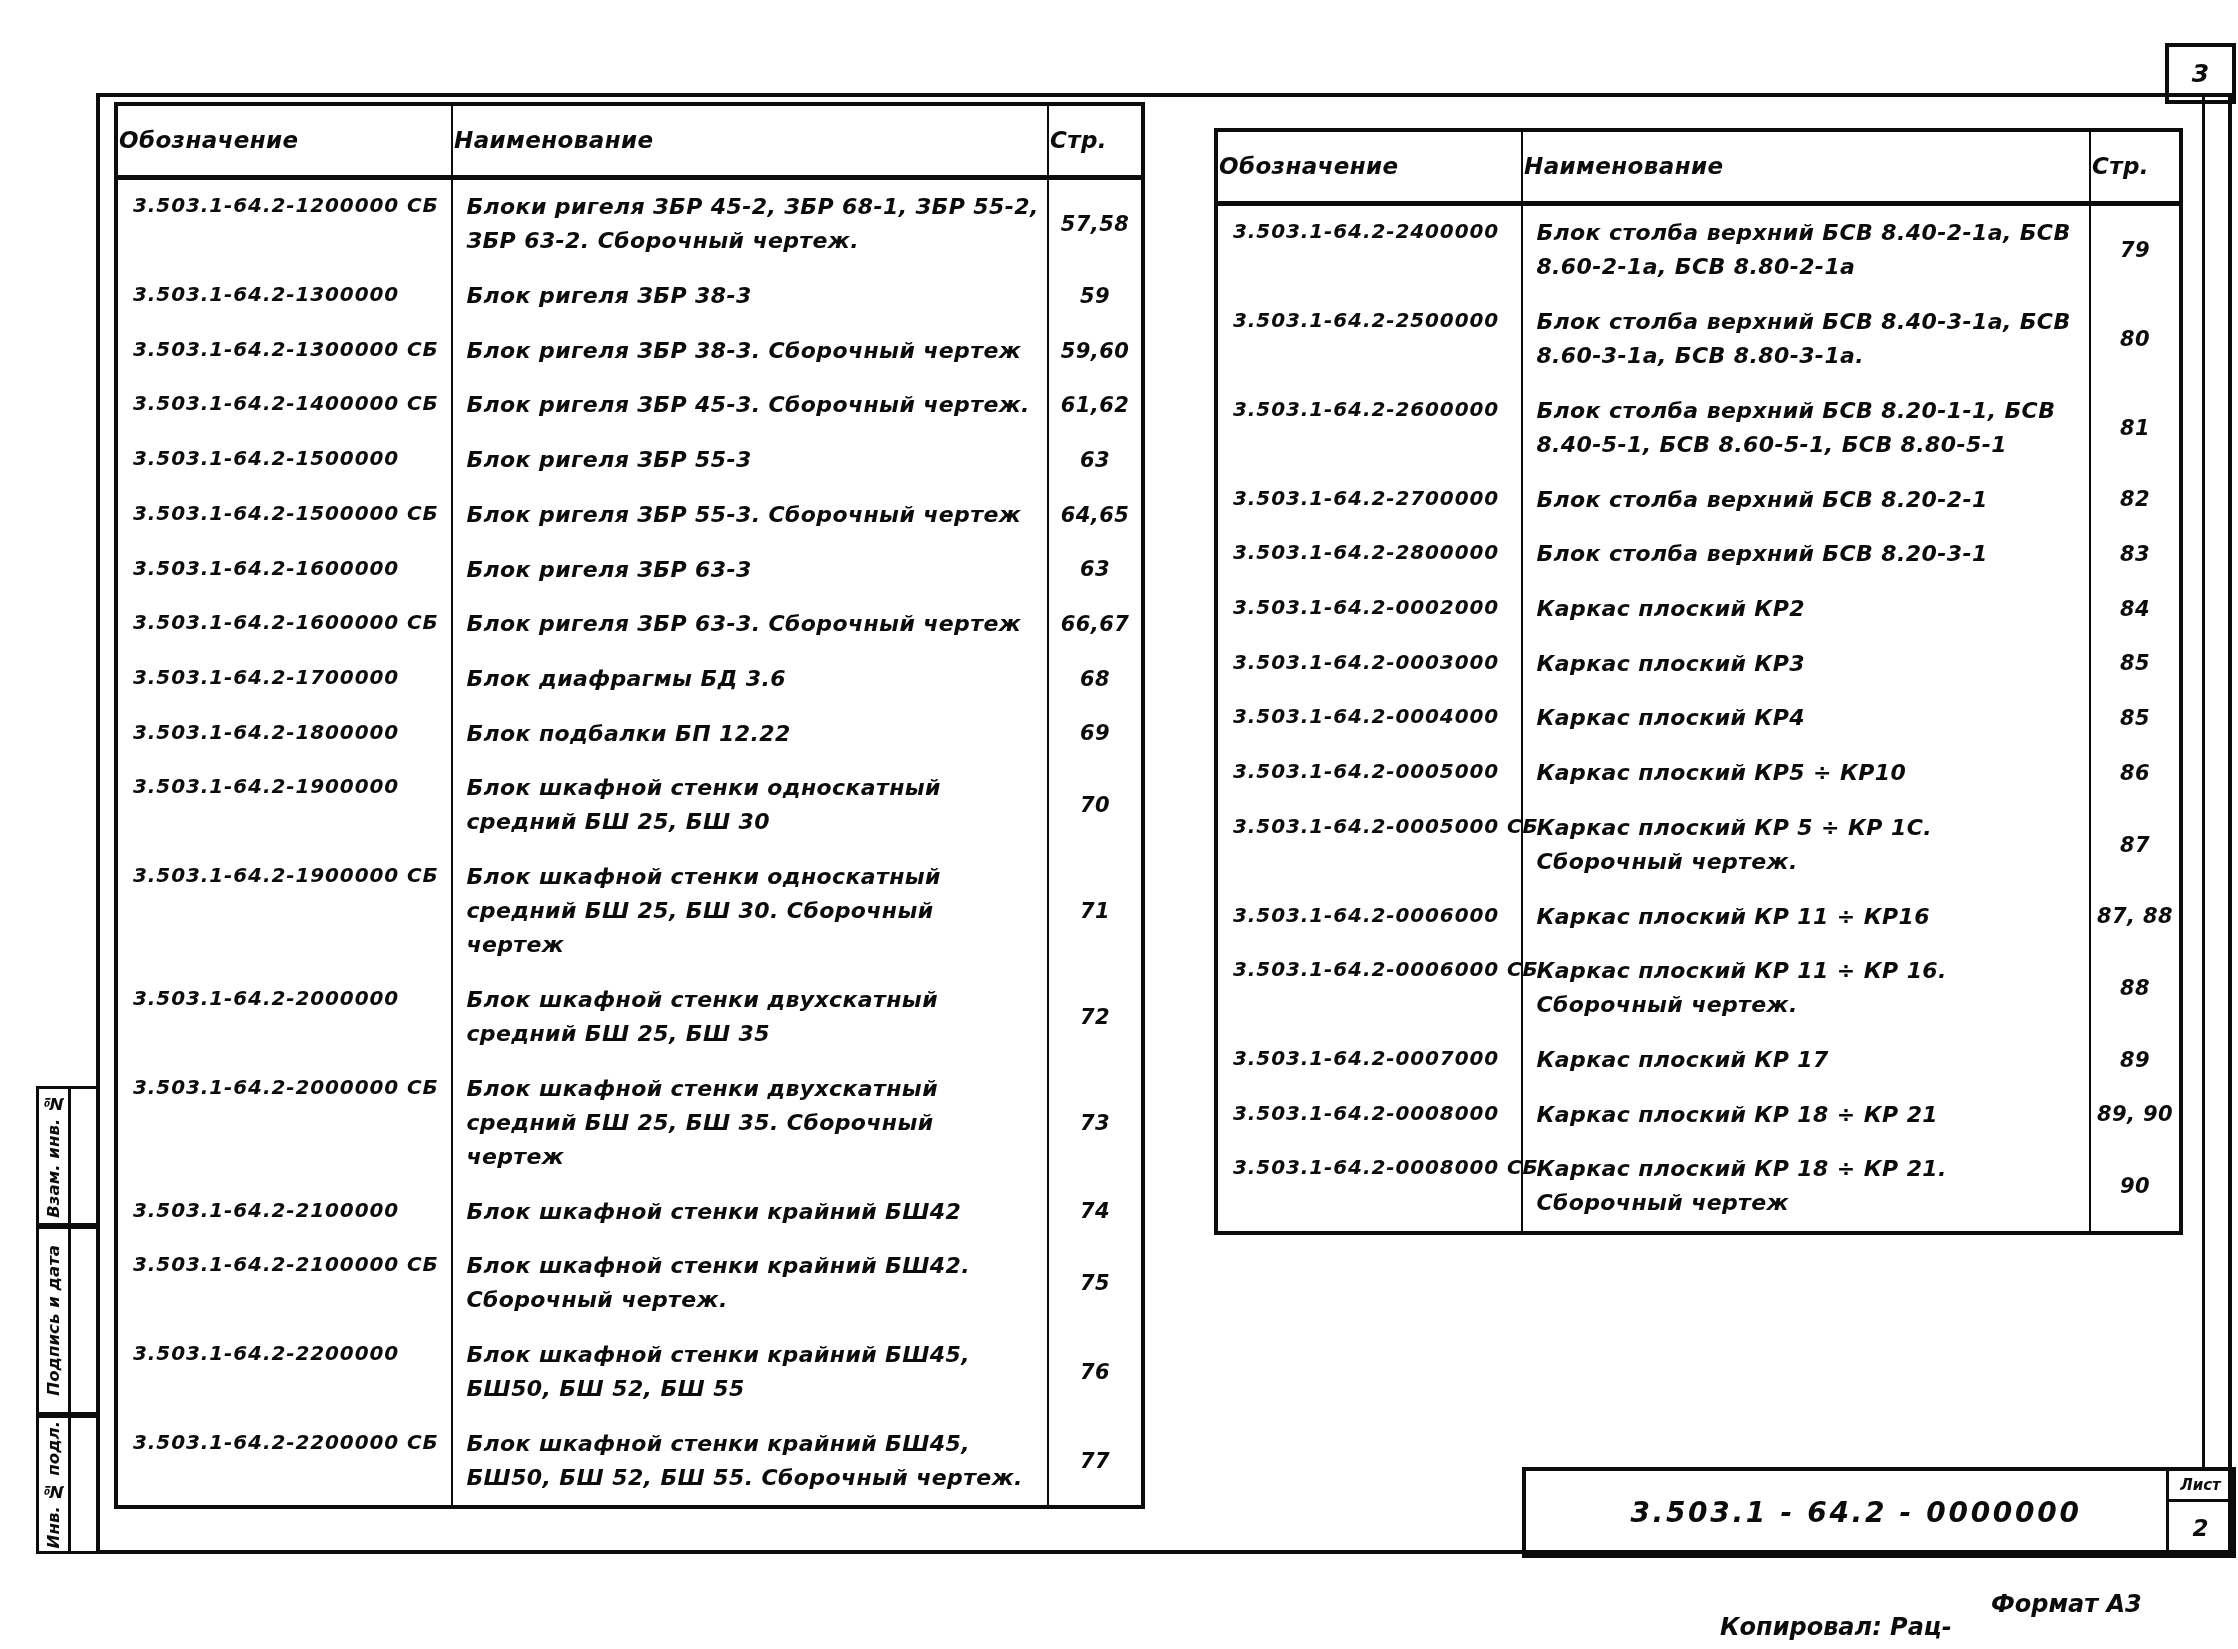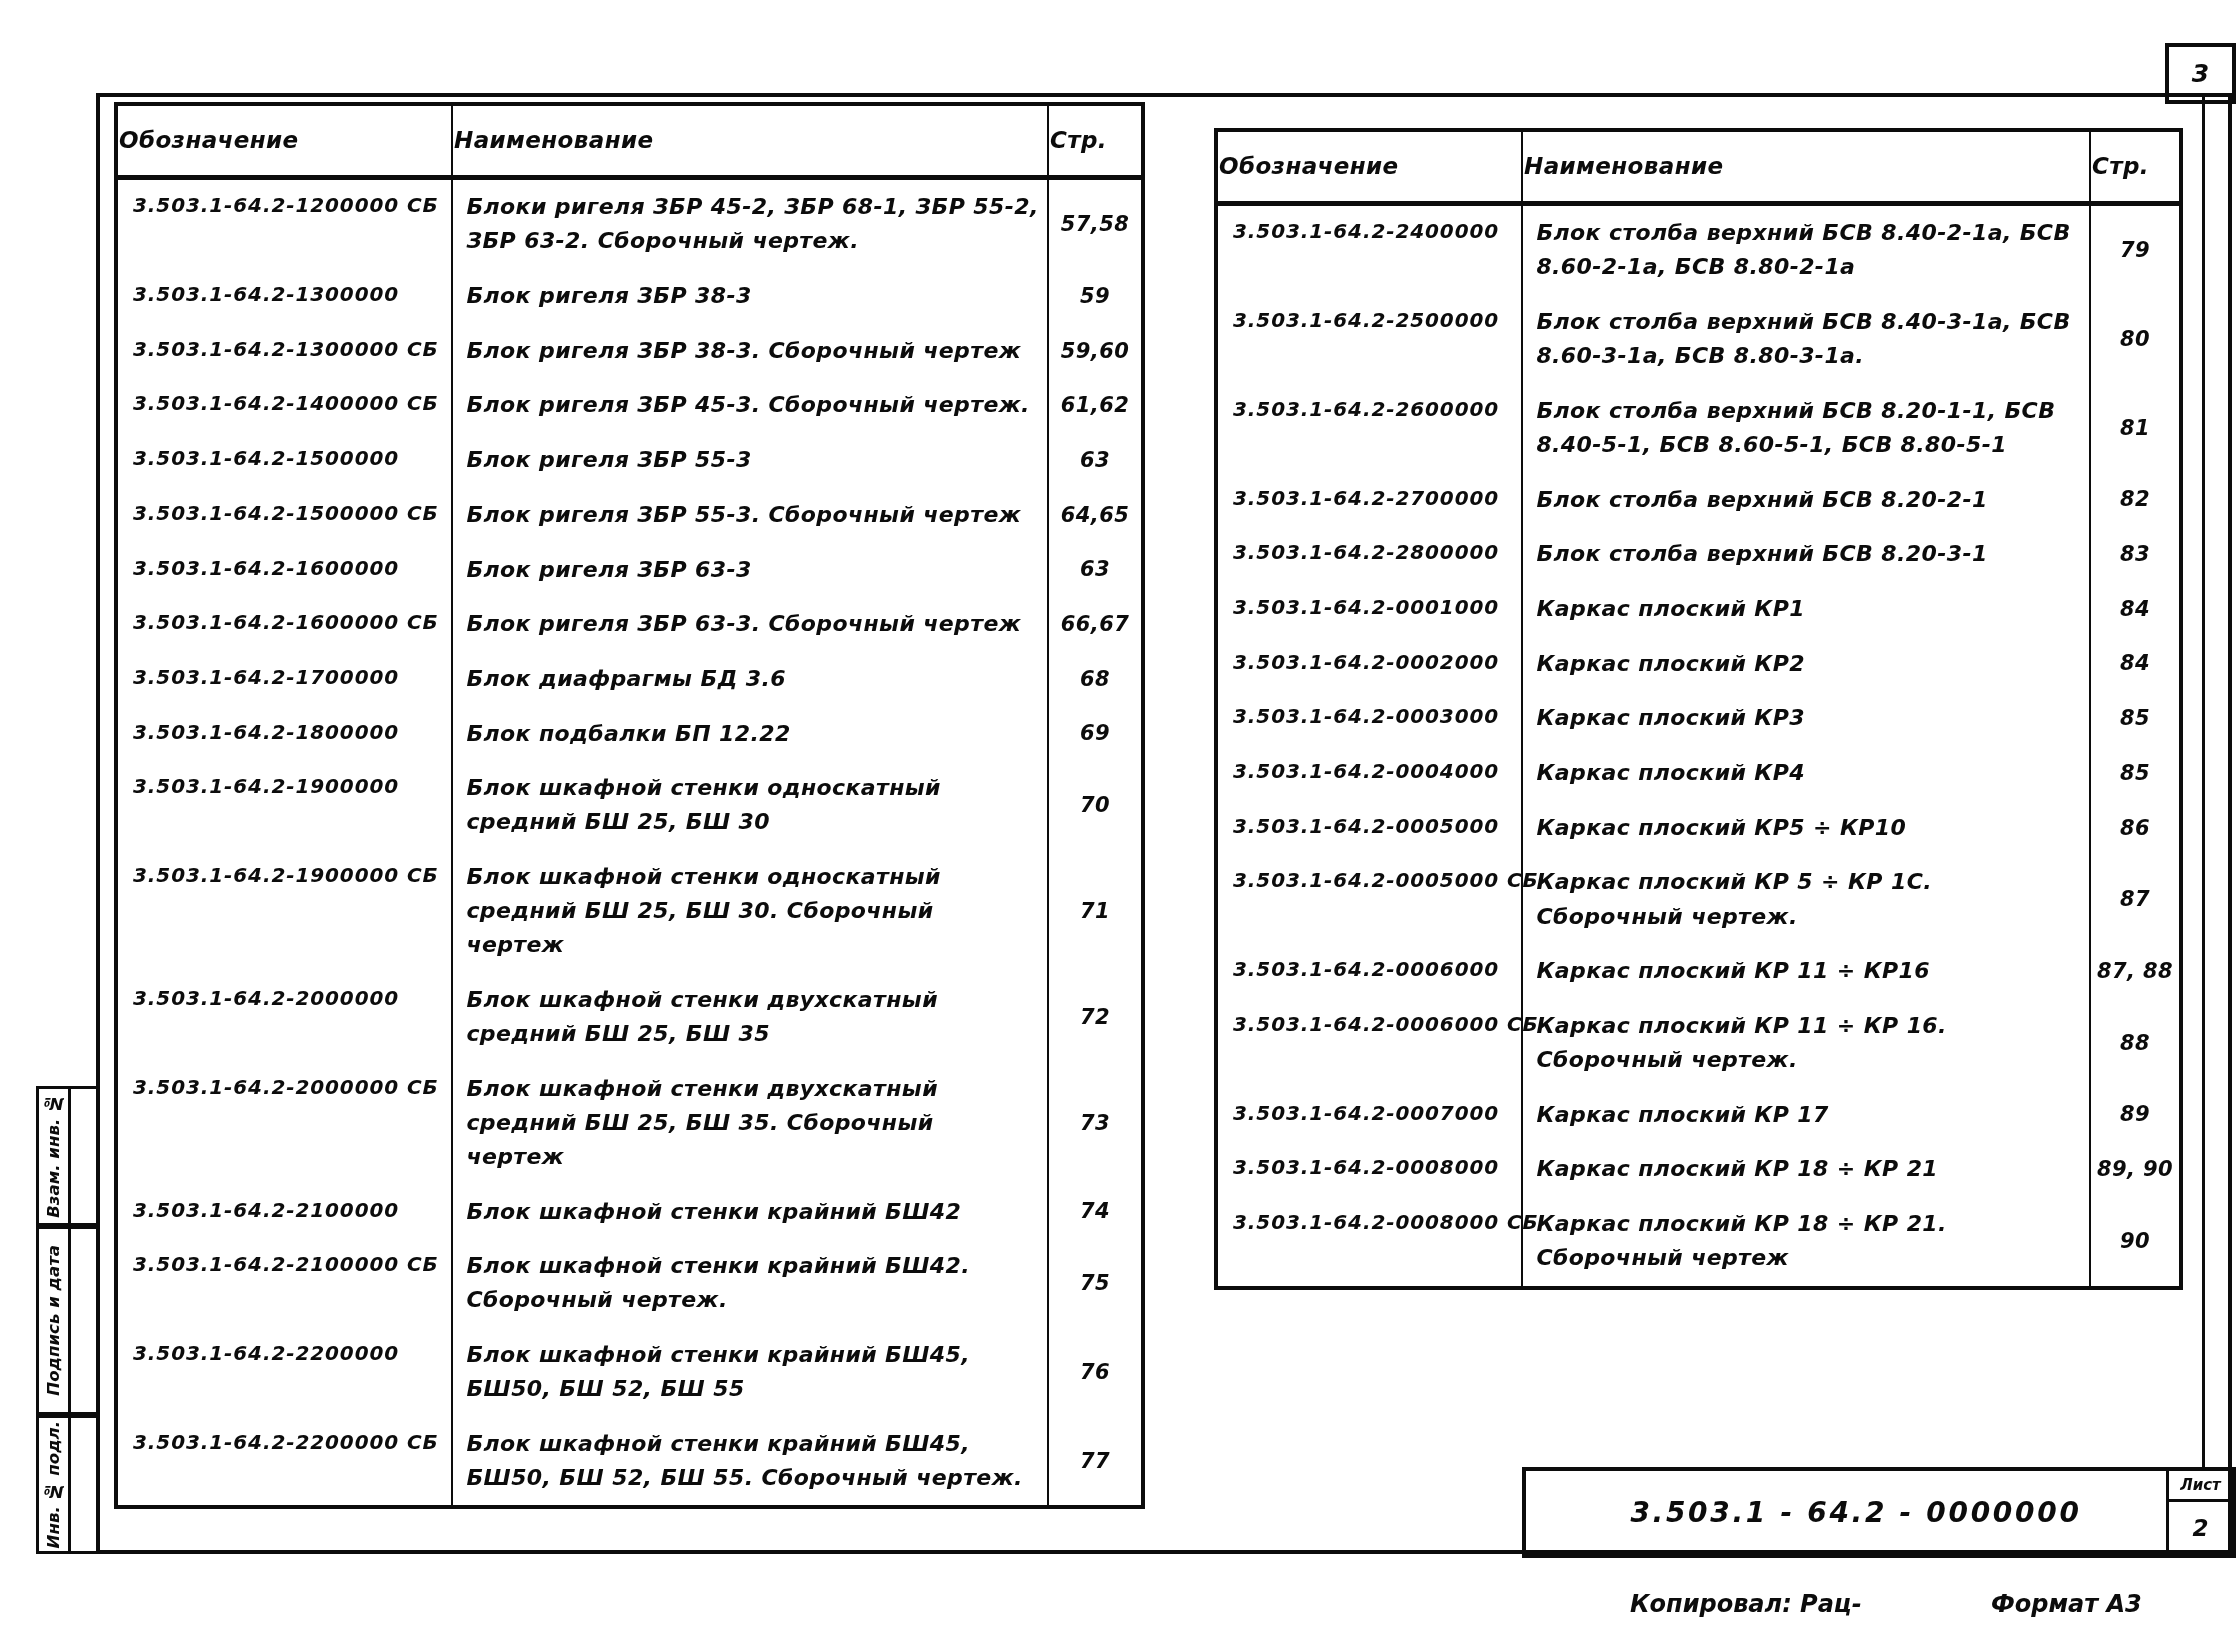--- a/index.html
+++ b/index.html
@@ -113,21 +113,21 @@
     font-size: 23px; font-weight: 600;
   }
 
   .footer-text {
     position: absolute;
     top: 1590px;
     font-size: 24px;
     font-weight: 600;
     white-space: nowrap;
   }
-  .footer-copied { left: 1630px; }
+  .footer-copied { left: 1720px; margin-top: 23px; }
   .footer-format { left: 1991px; }
 </style>
 </head>
 <body>
 
 <div class="sheet">
 
   <div class="line" style="left:96px; top:93px; width:2136px; height:4px;"></div>
   <div class="line" style="left:96px; top:93px; width:4px; height:1461px;"></div>
   <div class="line" style="left:96px; top:1550px; width:2136px; height:4px;"></div>
@@ -278,25 +278,20 @@
           <td class="col-designation">3.503.1-64.2-2700000</td>
           <td class="col-name">Блок столба верхний БСВ 8.20-2-1</td>
           <td class="col-page">82</td>
         </tr>
         <tr>
           <td class="col-designation">3.503.1-64.2-2800000</td>
           <td class="col-name">Блок столба верхний БСВ 8.20-3-1</td>
           <td class="col-page">83</td>
         </tr>
         <tr>
-          <td class="col-designation">3.503.1-64.2-0001000</td>
-          <td class="col-name">Каркас плоский КР1</td>
-          <td class="col-page">84</td>
-        </tr>
-        <tr>
           <td class="col-designation">3.503.1-64.2-0002000</td>
           <td class="col-name">Каркас плоский КР2</td>
           <td class="col-page">84</td>
         </tr>
         <tr>
           <td class="col-designation">3.503.1-64.2-0003000</td>
           <td class="col-name">Каркас плоский КР3</td>
           <td class="col-page">85</td>
         </tr>
         <tr>

